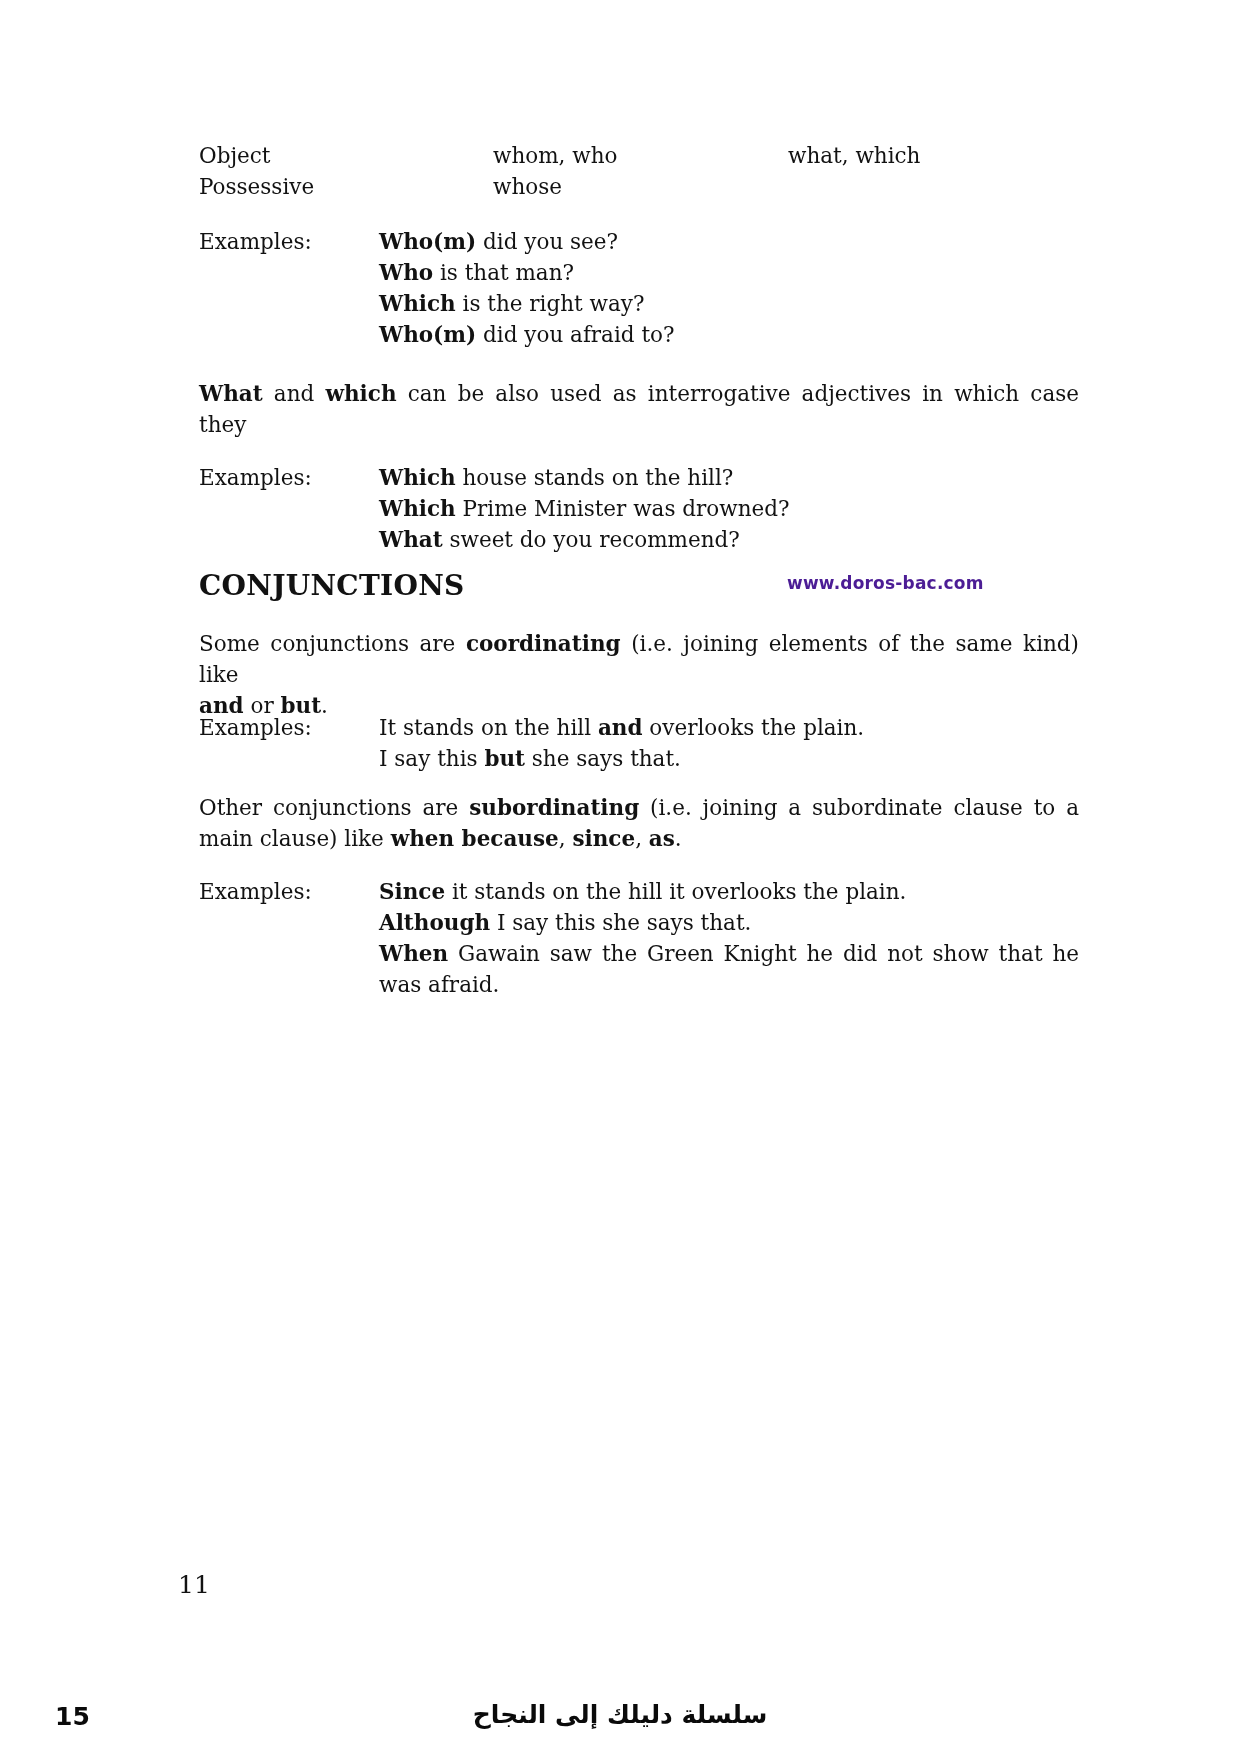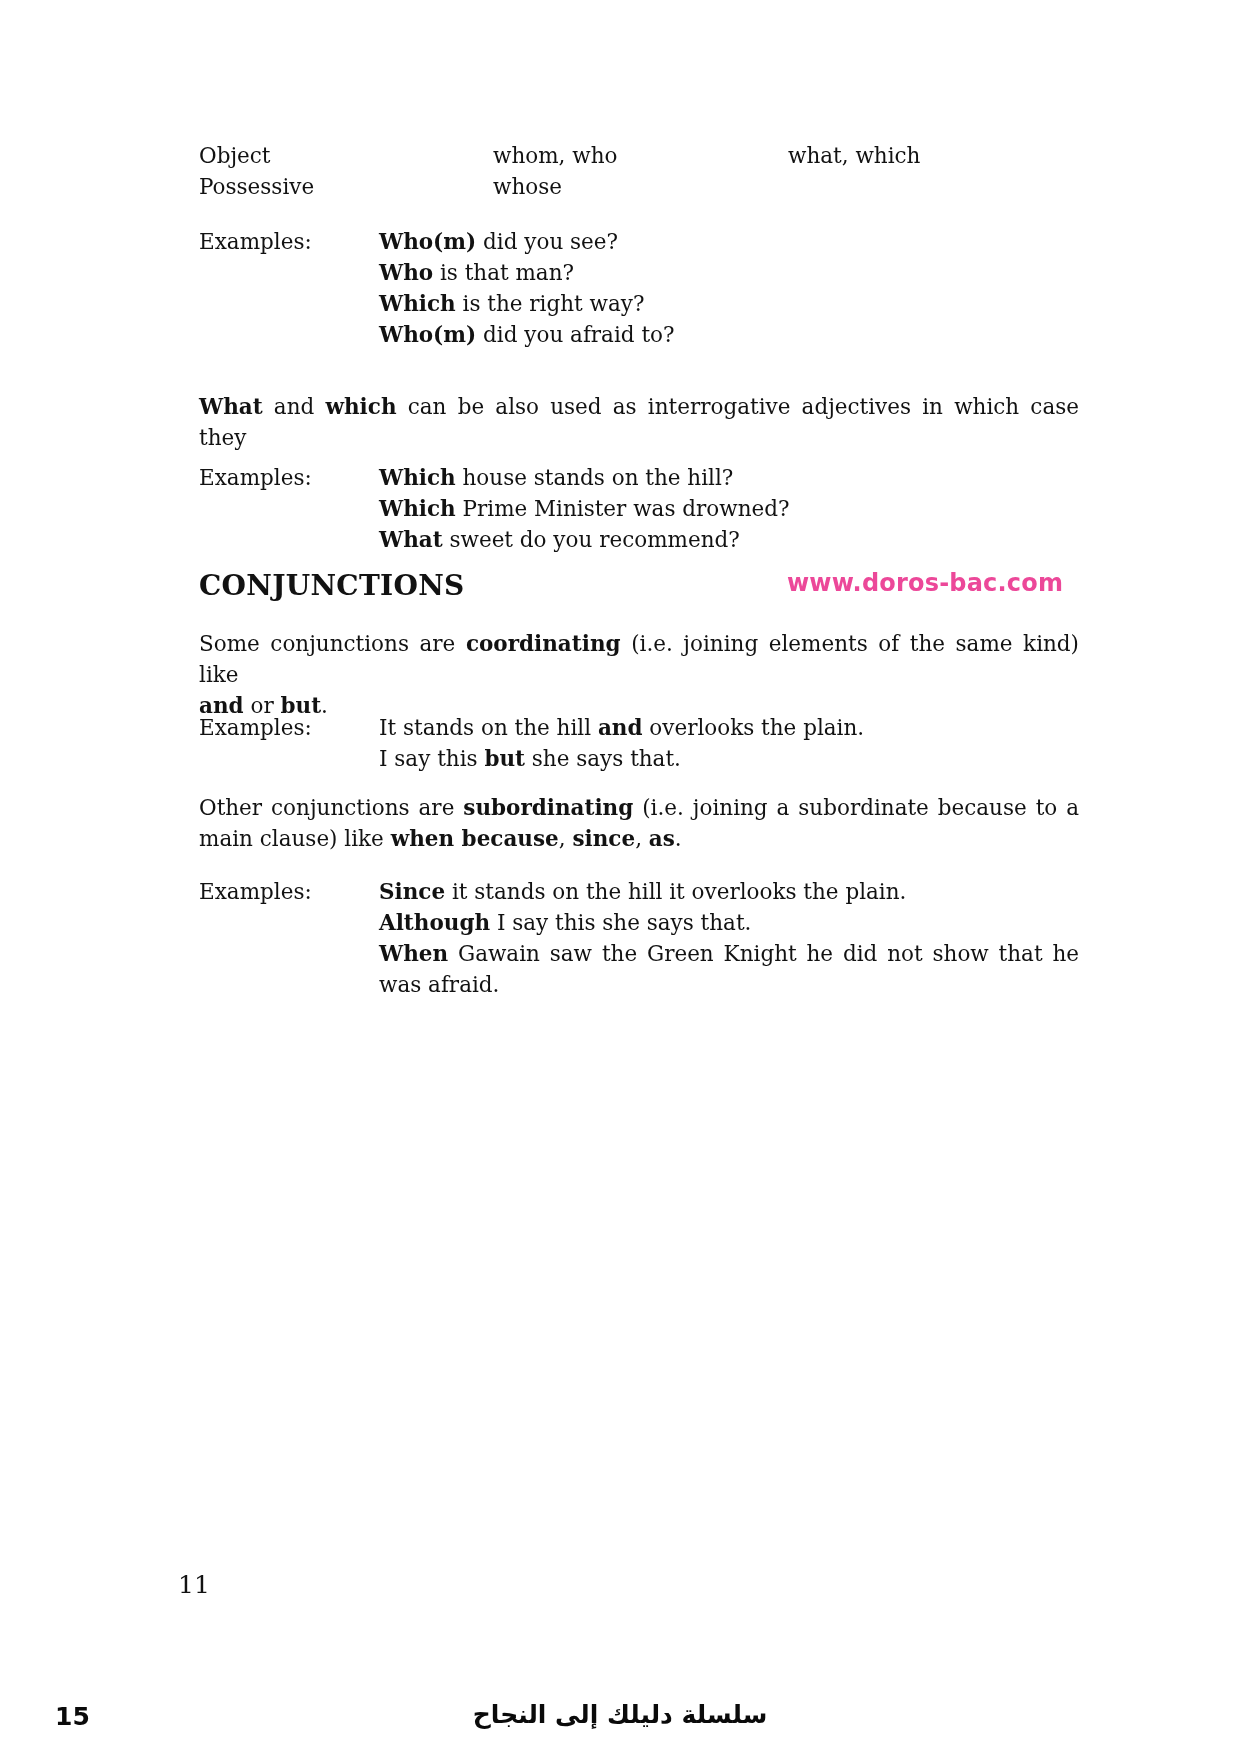--- a/index.html
+++ b/index.html
@@ -19,21 +19,21 @@
   
   .ex-row{display:flex;align-items:flex-start;}
   .ex-label{width:180px;flex:none;}
   .ex-lines{flex:1;min-width:0;}
   
   .heading-row{display:flex;align-items:baseline;}
   .sec-heading{font-weight:bold;font-size:28px;letter-spacing:0.3px;text-align:center;}
   .watermark{
     position:absolute;left:588px;top:-2px;
     font-family:"DejaVu Sans","Liberation Sans",sans-serif;
-    font-weight:bold;font-size:24px;color:#ec4899;letter-spacing:0.2px;
+    font-weight:bold;font-size:17px;color:#4c1d95;letter-spacing:0.2px;
   }
   .inner-pagenum{position:absolute;left:178px;top:1570px;font-size:25px;}
   .footer-num{
     position:absolute;left:55px;top:1702px;
     font-family:"DejaVu Sans","Liberation Sans",sans-serif;
     font-weight:bold;font-size:25px;color:#0a0a0a;
   }
   .footer-series{
     position:absolute;left:50%;transform:translateX(-50%);top:1700px;
     font-family:"DejaVu Sans","Liberation Sans",sans-serif;
@@ -61,21 +61,21 @@
     <div class="ex-label">Examples:</div>
     <div class="ex-lines">
       <div><span class="b">Who(m)</span><span> did you see?</span></div>
       <div><span class="b">Who</span><span> is that man?</span></div>
       <div><span class="b">Which</span><span> is the right way?</span></div>
       <div><span class="b">Who(m)</span><span> did you afraid to?</span></div>
     </div>
   </div>
 </div>
 
-<div class="block" style="top:391px">
+<div class="block" style="top:378px">
   <div class="jline"><span class="b">What</span><span> and </span><span class="b">which</span><span> can be also used as interrogative adjectives in which case they</span></div>
 </div>
 
 <div class="block" style="top:462px">
   <div class="ex-row">
     <div class="ex-label">Examples:</div>
     <div class="ex-lines">
       <div><span class="b">Which</span><span> house stands on the hill?</span></div>
       <div><span class="b">Which</span><span> Prime Minister was drowned?</span></div>
       <div><span class="b">What</span><span> sweet do you recommend?</span></div>
@@ -97,21 +97,21 @@
   <div class="ex-row">
     <div class="ex-label">Examples:</div>
     <div class="ex-lines">
       <div><span>It stands on the hill </span><span class="b">and</span><span> overlooks the plain.</span></div>
       <div><span>I say this </span><span class="b">but</span><span> she says that.</span></div>
     </div>
   </div>
 </div>
 
 <div class="block" style="top:792px">
-  <div class="jline"><span>Other conjunctions are </span><span class="b">subordinating</span><span> (i.e. joining a subordinate because to a</span></div>
+  <div class="jline"><span>Other conjunctions are </span><span class="b">subordinating</span><span> (i.e. joining a subordinate clause to a</span></div>
   <div><span>main clause) like </span><span class="b">when because</span><span>, </span><span class="b">since</span><span>, </span><span class="b">as</span><span>.</span></div>
 </div>
 
 <div class="block" style="top:876px">
   <div class="ex-row">
     <div class="ex-label">Examples:</div>
     <div class="ex-lines">
       <div><span class="b">Since</span><span> it stands on the hill it overlooks the plain.</span></div>
       <div><span class="b">Although</span><span> I say this she says that.</span></div>
       <div class="jline"><span class="b">When</span><span> Gawain saw the Green Knight he did not show that he</span></div>

